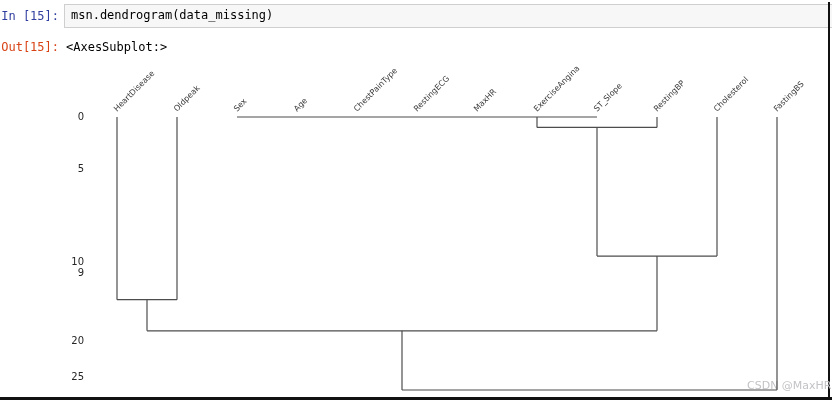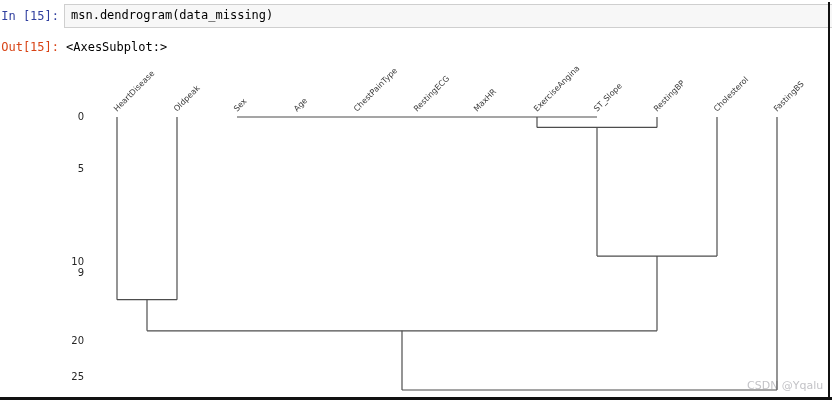--- a/index.html
+++ b/index.html
@@ -42,21 +42,21 @@
   <div class="prompt in-prompt">In [15]:</div>
 
   <div class="code-box">
     <div class="code-text">msn.dendrogram(data_missing)</div>
   </div>
 
   <div class="prompt out-prompt">Out[15]:</div>
   <div class="out-value">&lt;AxesSubplot:&gt;</div>
 
   <div class="plot">
-    <div class="watermark">CSDN @Yqalu</div>
+    <div class="watermark">CSDN @MaxHR</div>
     <div id="leaf-labels">
         <div class="leaf-label" style="left: 119px;">HeartDisease</div>
         <div class="leaf-label" style="left: 179px;">Oldpeak</div>
         <div class="leaf-label" style="left: 239px;">Sex</div>
         <div class="leaf-label" style="left: 299px;">Age</div>
         <div class="leaf-label" style="left: 359px;">ChestPainType</div>
         <div class="leaf-label" style="left: 419px;">RestingECG</div>
         <div class="leaf-label" style="left: 479px;">MaxHR</div>
         <div class="leaf-label" style="left: 539px;">ExerciseAngina</div>
         <div class="leaf-label" style="left: 599px;">ST_Slope</div>

